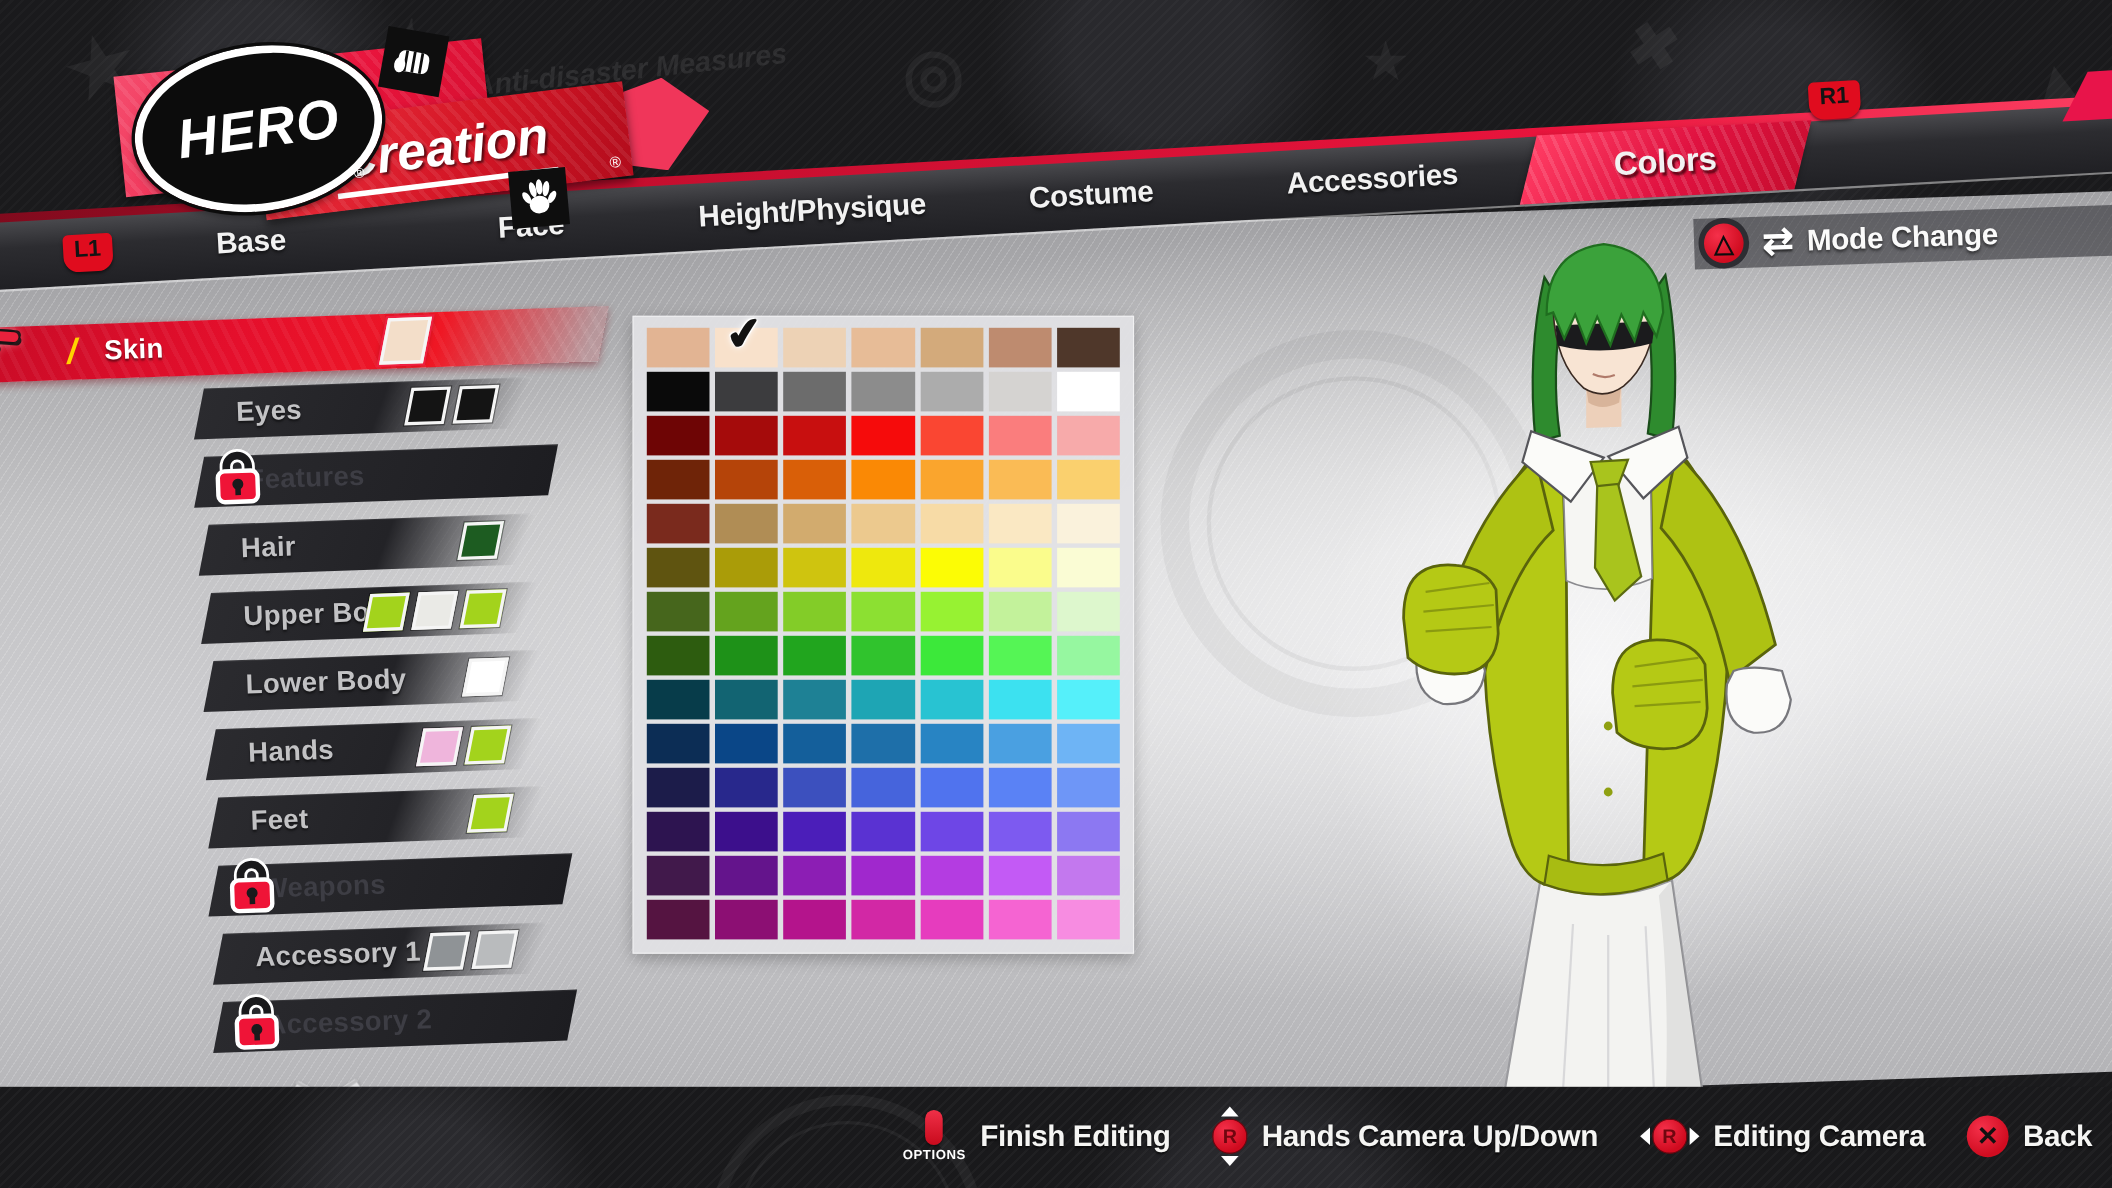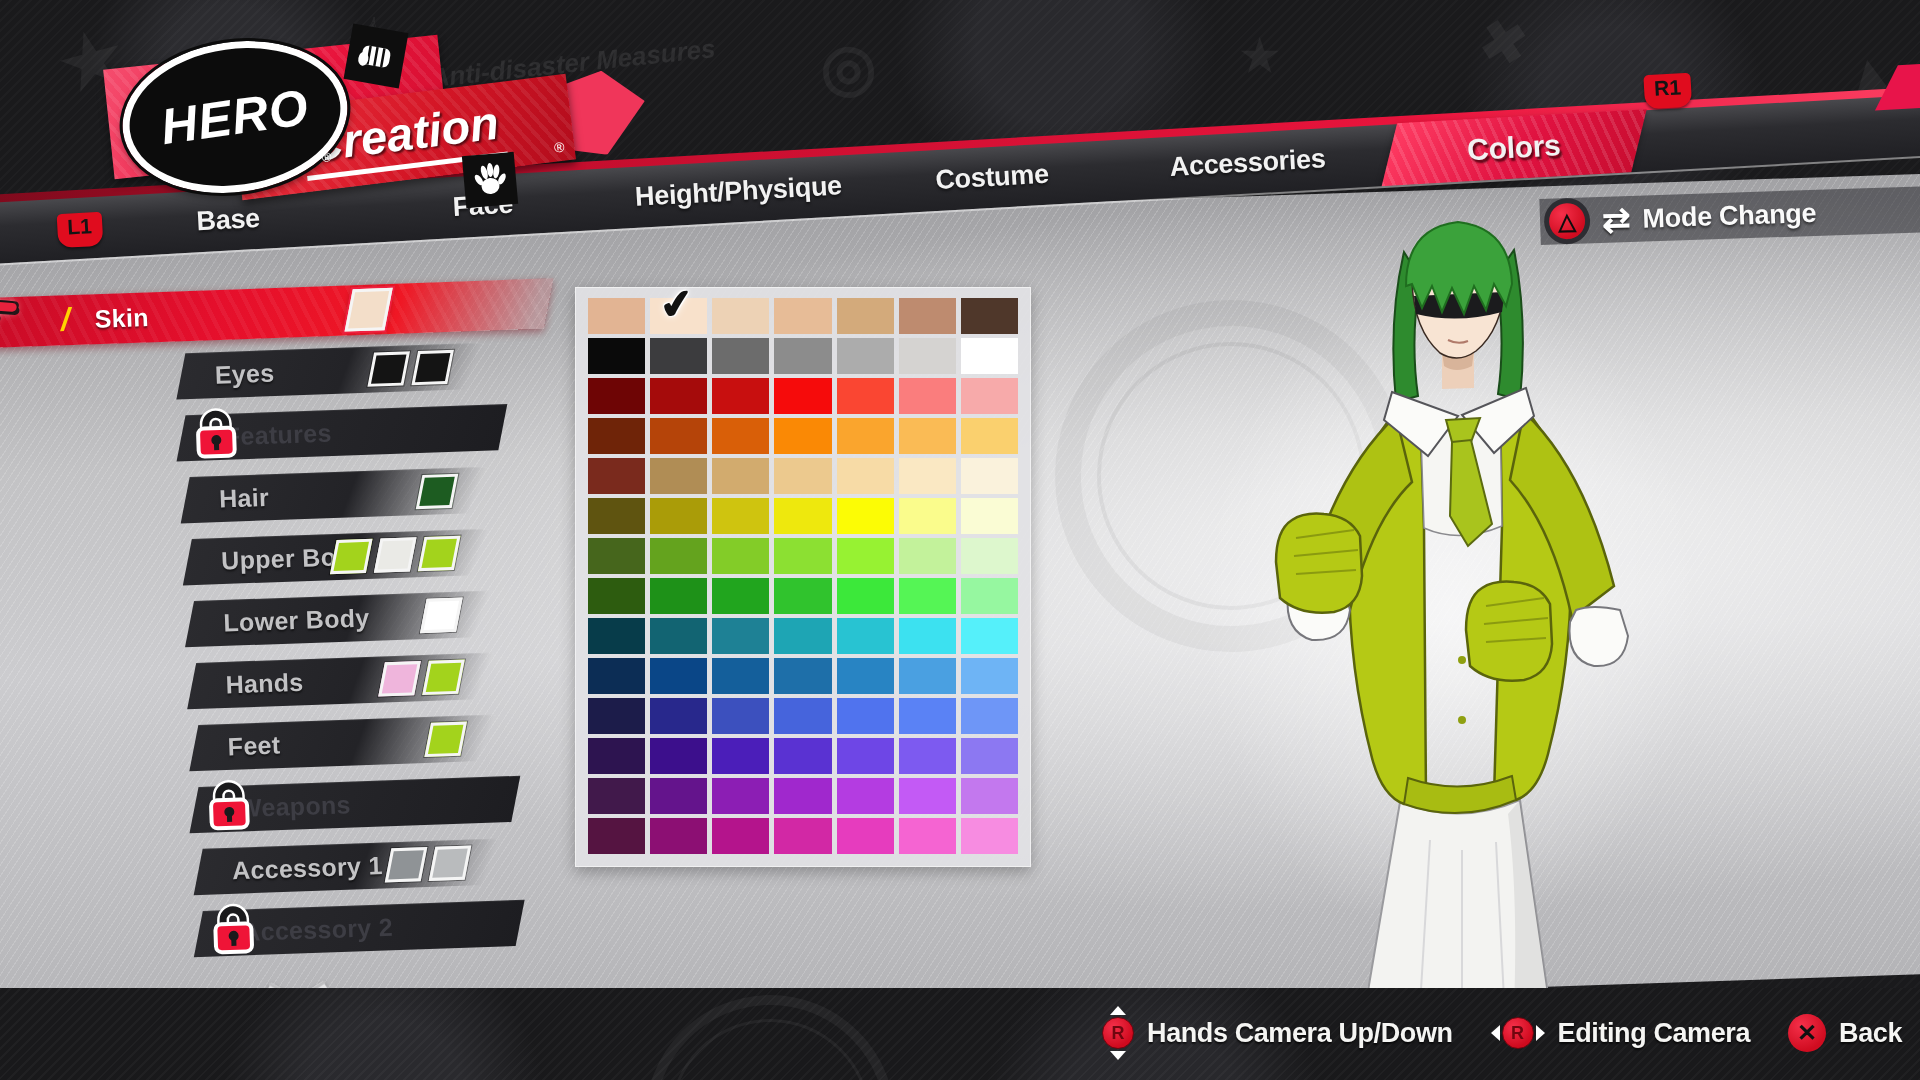--- a/index.html
+++ b/index.html
@@ -468,20 +468,27 @@
     <span class="ps-ring">
         <span class="ps-tri"></span>
       </span>
     <span class="swap-arrows"></span>
     <span class="mode-label">Mode Change</span>
   </div>
 
   <div class="footer-band"></div>
   <div class="controls">
       <div class="ctrl">
+        <span class="icol">
+          <span class="icon options-button-icon"></span>
+          <span class="ic-caption">OPTIONS</span>
+        </span>
+        <span class="ctrl-label">Finish Editing</span>
+      </div>
+      <div class="ctrl">
         <span class="icon right-stick-up-down-icon">
           <span class="arr a1"></span>
           <span class="stick-ball"></span>
           <span class="arr a2"></span>
         </span>
         <span class="ctrl-label">Hands Camera Up/Down</span>
       </div>
       <div class="ctrl">
         <span class="icon right-stick-left-right-icon">
           <span class="arr a1"></span>

